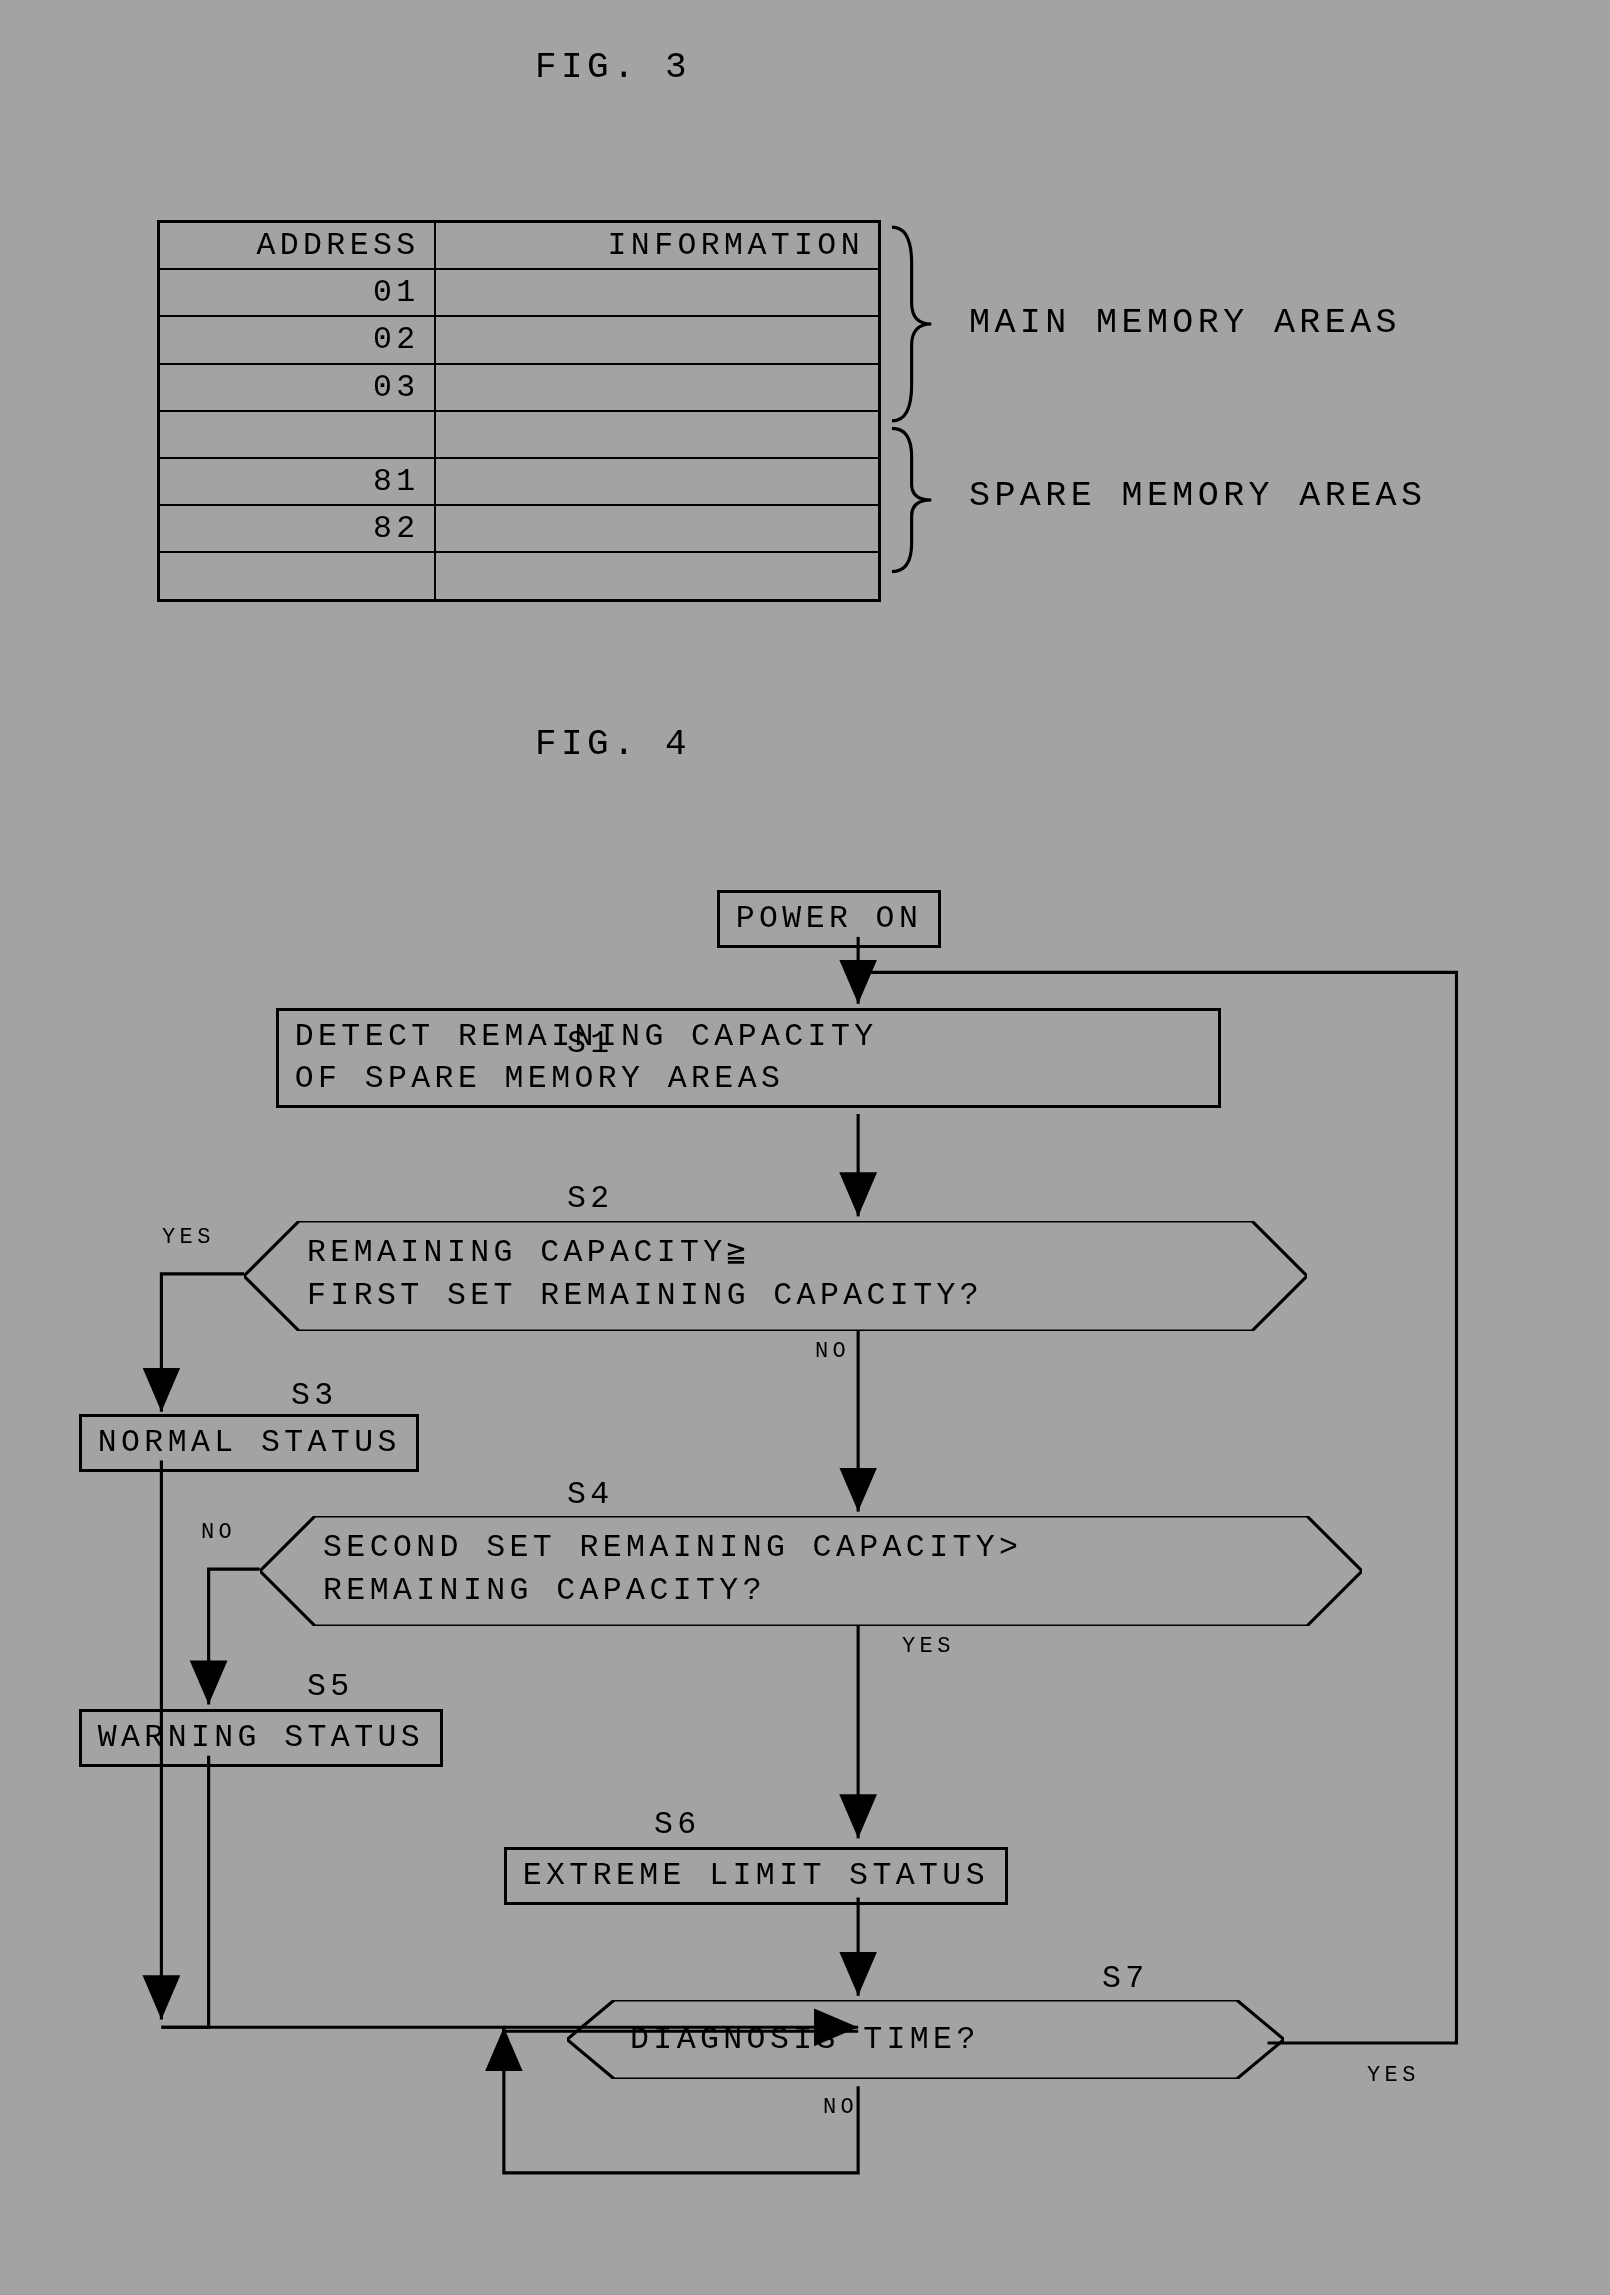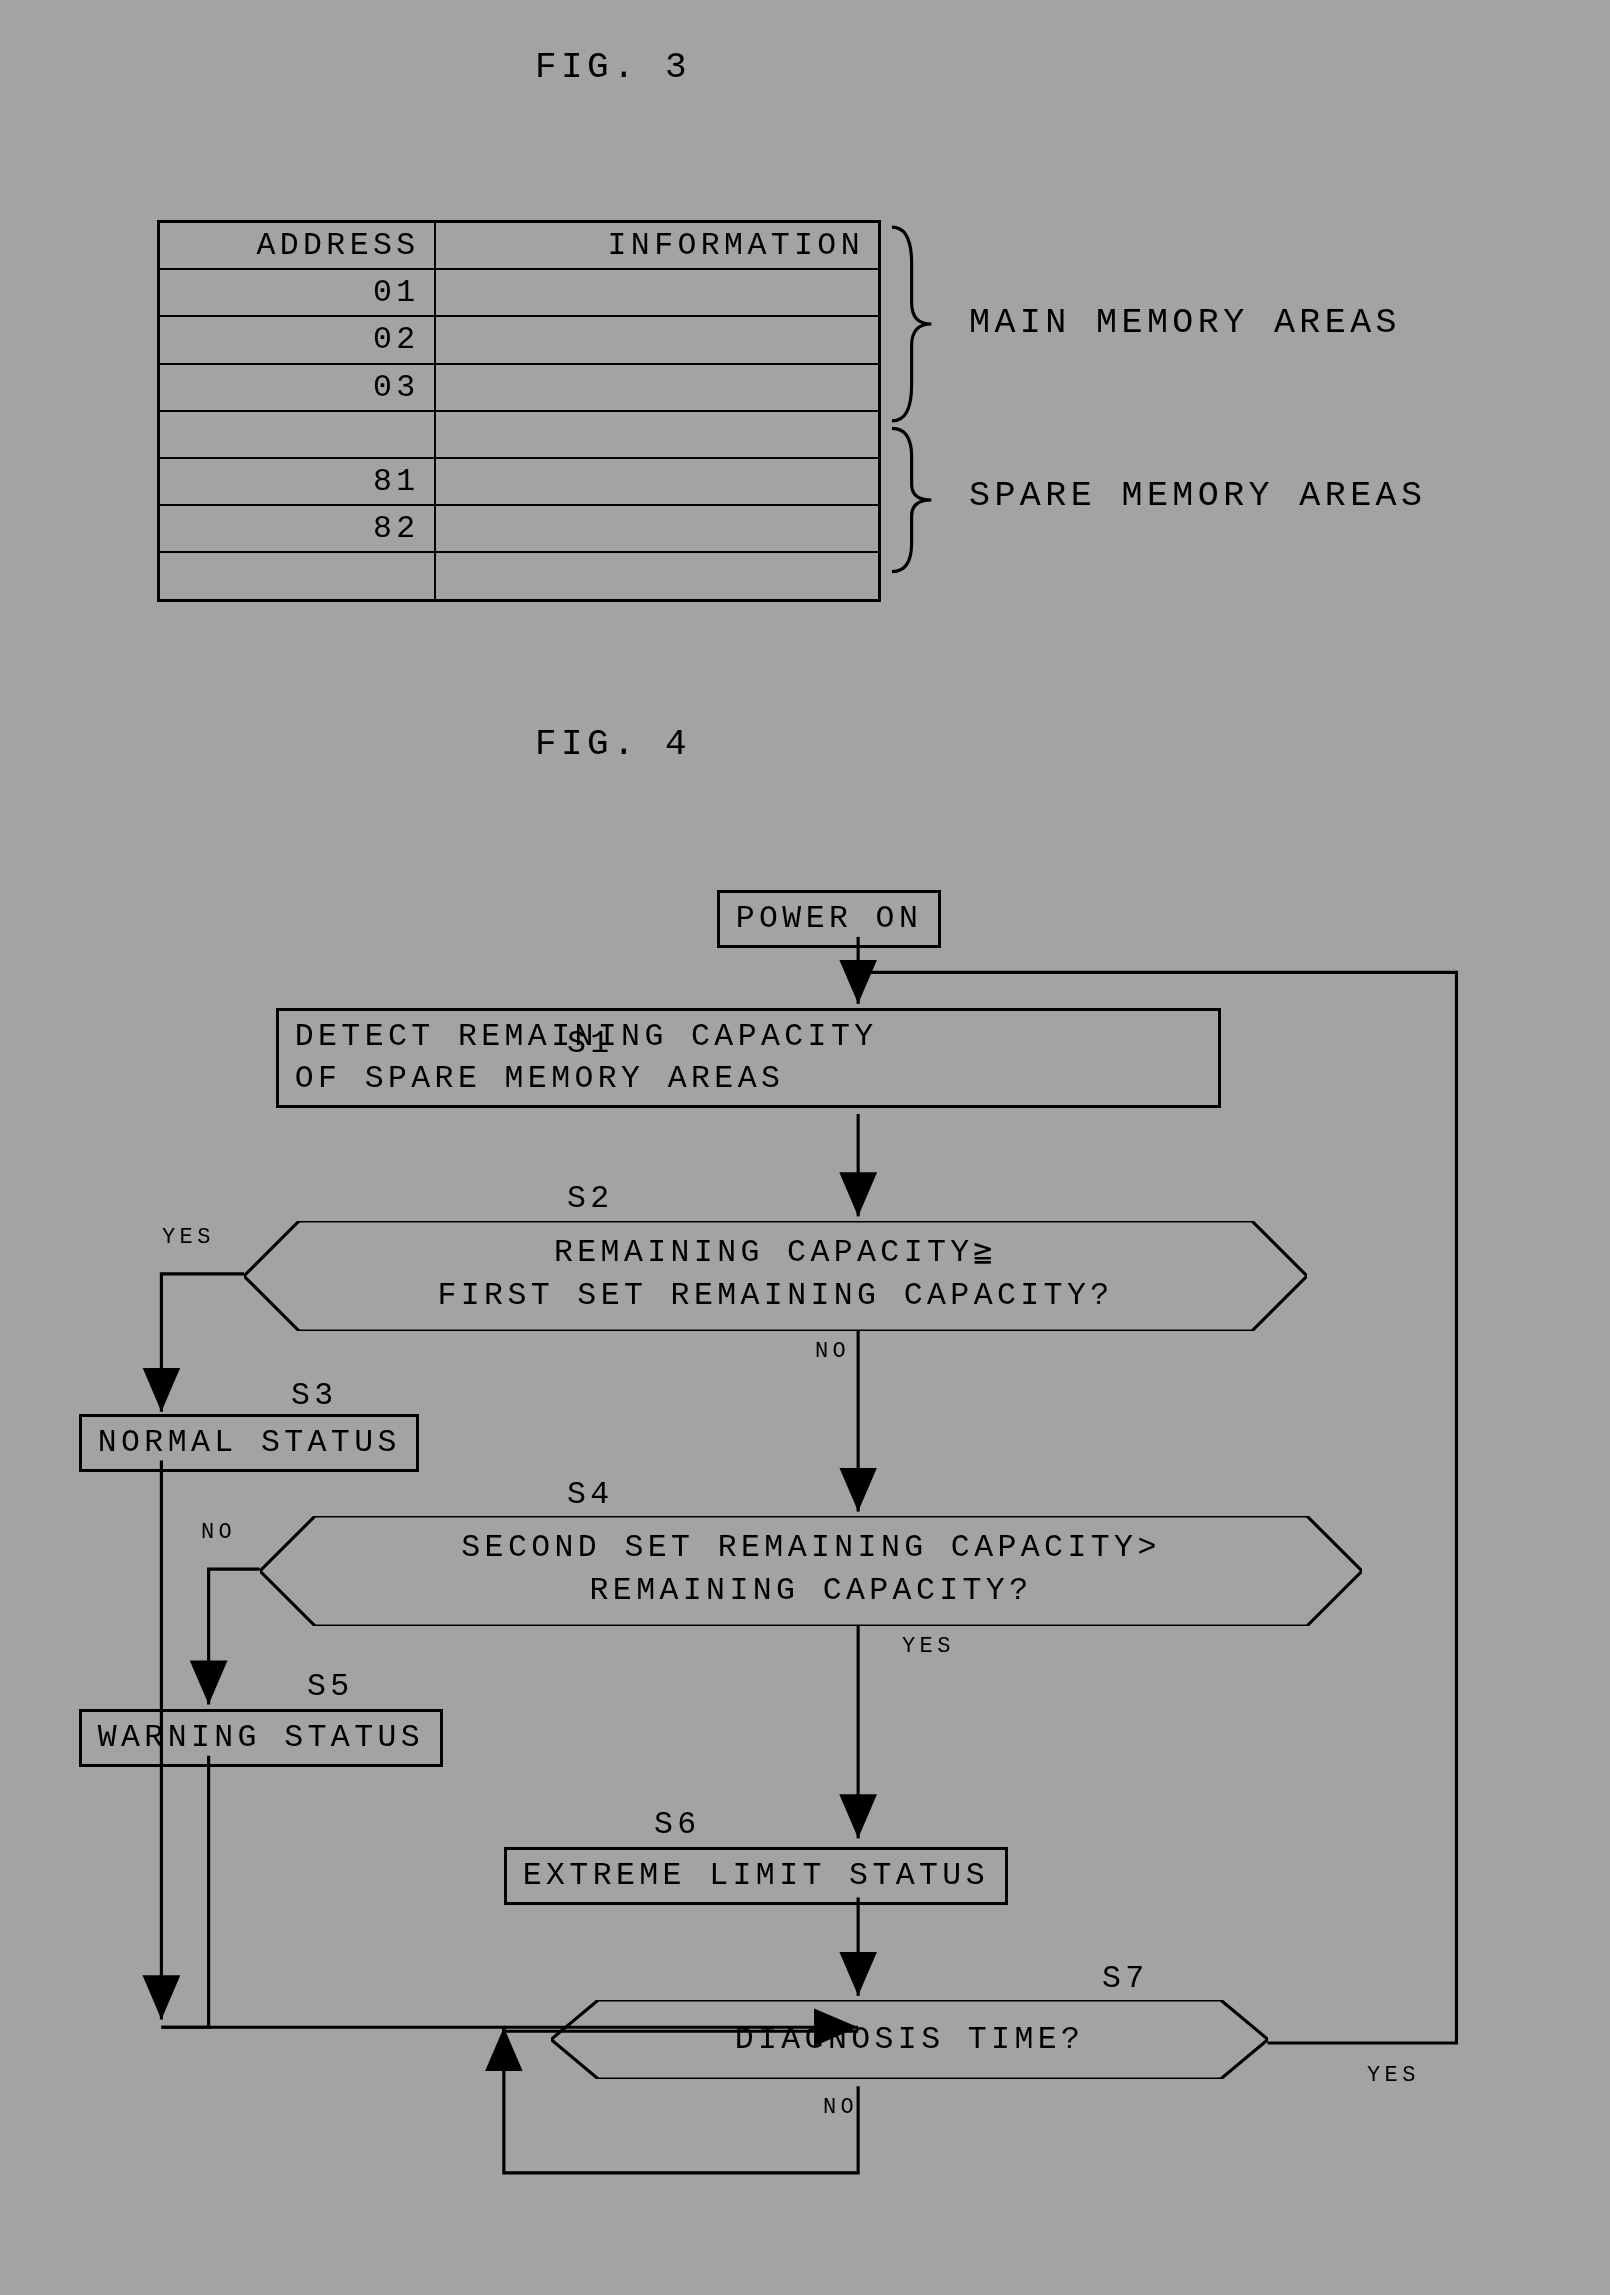--- a/index.html
+++ b/index.html
@@ -69,21 +69,20 @@
     margin-left: 28px;
   }
   .slabel {
     position: absolute;
     font-size: 31.5px;
   }
 
   
   .hex {
     font-size: 31.5px;
-    text-align: center;
     line-height: 1.35;
     padding: 11px 63px;
   }
   .hex-svg {
     position: absolute;
     left:0; top:0; width:100%; height:100%;
     z-index: 0;
   }
   .hex-txt {
     position: relative;
@@ -212,21 +211,21 @@
   <div class="label" style="left:173px; top:1520px;">NO</div>
   <div class="label" style="left:874px; top:1634px;">YES</div>
 
   <div class="slabel" style="left:307px; top:1669px;">S5</div>
   <div class="node rect" style="left:79px; top:1709px;">WARNING STATUS</div>
 
   <div class="slabel" style="left:654px; top:1807px;">S6</div>
   <div class="node rect" style="left:504px; top:1847px;">EXTREME LIMIT STATUS</div>
 
   <div class="slabel" style="left:1102px; top:1961px;">S7</div>
-  <div class="node hex" style="left:551px; top:2000px; width:717px; height:79px; padding-top:19px;">
+  <div class="node hex" style="left:567px; top:2000px; width:717px; height:79px; padding-top:19px;">
     <svg class="hex-svg" viewBox="0 0 910 100" preserveAspectRatio="none">
         <polygon points="0,50 60,0 850,0 910,50 850,100 60,100" fill="none" stroke="#000" stroke-width="4"></polygon>
       </svg>
     <div class="hex-txt">DIAGNOSIS TIME?</div>
   </div>
   <div class="label" style="left:1339px; top:2063px;">YES</div>
   <div class="label" style="left:795px; top:2095px;">NO</div>
 
 </div>
 

